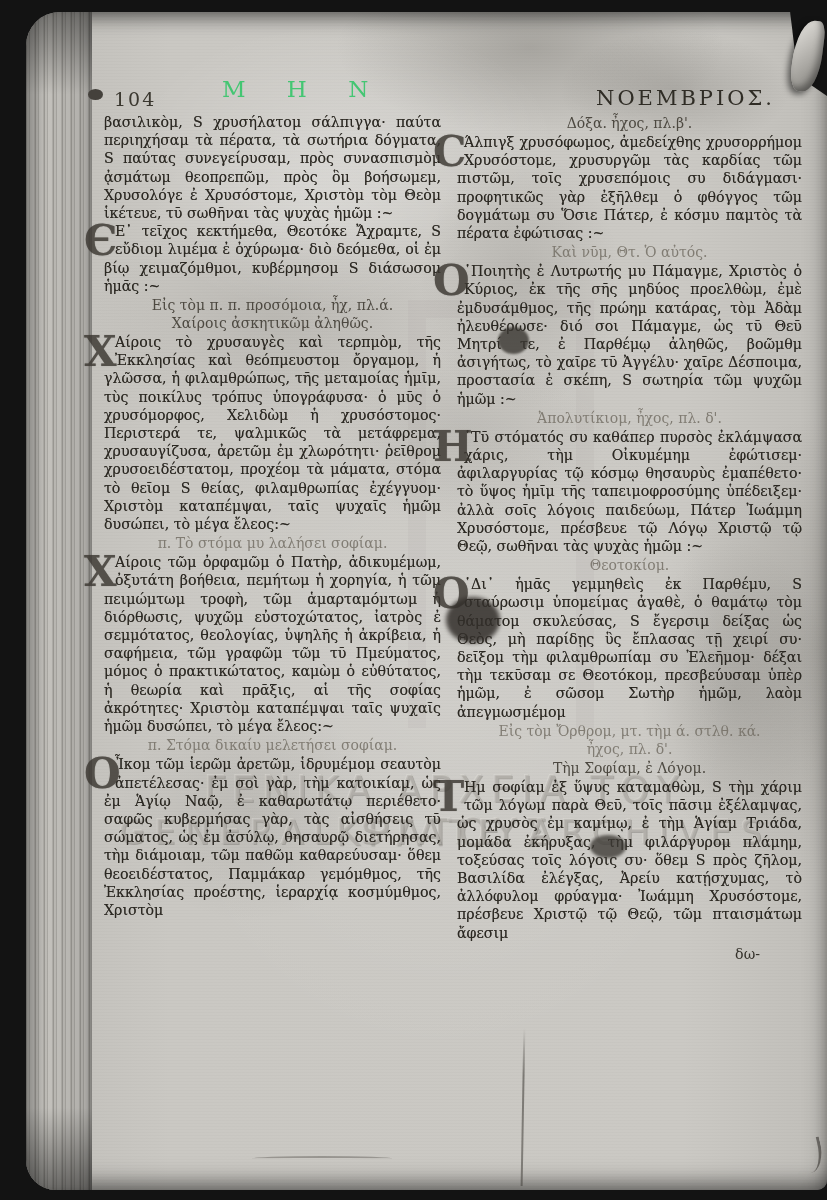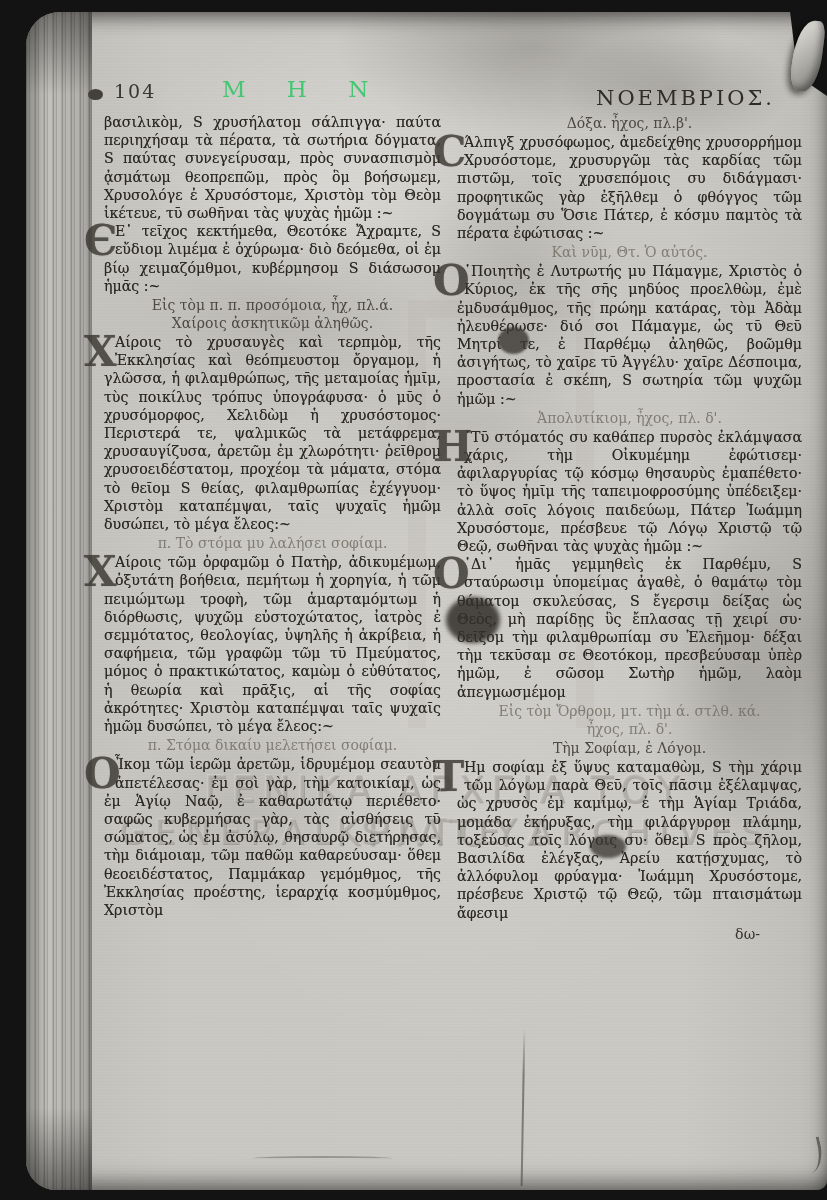--- a/index.html
+++ b/index.html
@@ -78,21 +78,21 @@
   }
   .watermark.w1{top:768px;font-size:37px;letter-spacing:7px;}
   .watermark.w2{top:812px;font-size:34px;letter-spacing:9px;}
   .emblem{
     position:absolute;left:408px;top:300px;width:150px;height:410px;
     border:18px solid rgba(160,158,152,.22);border-bottom:none;
     opacity:.5;pointer-events:none;
   }
 
   
-  .page-number{position:absolute;left:114px;top:80px;font-size:19px;color:#3a372f;letter-spacing:2px;}
+  .page-number{position:absolute;left:114px;top:88px;font-size:19px;color:#3a372f;letter-spacing:2px;}
   .title-left{position:absolute;left:222px;top:76px;font-size:23px;color:#22c55e;letter-spacing:17px;opacity:.8;}
   .title-right{position:absolute;left:552px;top:86px;font-size:21px;color:#2f2c25;letter-spacing:3px;margin-left:44px;}
 
   
   .columns{
     position:absolute;left:104px;top:113px;width:698px;
     display:flex;gap:16px;
     color:#2b2822;
     font-size:14.2px;line-height:18.2px;
     text-align:justify;
@@ -150,20 +150,21 @@
         <div class="rubric faded">π. Στόμα δικαίυ μελετήσει σοφίαμ.</div>
         <p class="para"><span class="dropcap">Ο</span>Ἶκομ τῶμ ἱερῶμ ἀρετῶμ, ἱδρυμέμομ σεαυτὸμ ἀπετέλεσας· ἐμ σοὶ γὰρ, τὴμ κατοικίαμ, ὡς ἐμ Ἁγίῳ Ναῷ, ἐ καθαρωτάτῳ περιέθετο· σαφῶς κυβερμήσας γὰρ, τὰς αἰσθήσεις τῦ σώματος, ὡς ἐμ ἀσύλῳ, θησαυρῷ διετήρησας, τὴμ διάμοιαμ, τῶμ παθῶμ καθαρεύυσαμ· ὅθεμ θεοειδέστατος, Παμμάκαρ γεμόμθμος, τῆς Ἐκκλησίας προέστης, ἱεραρχίᾳ κοσμύμθμος, Χριστὸμ</p>
       </div>
     <div class="col col-right" id="col-right">
         <div class="rubric">Δόξα. ἦχος, πλ.β'.</div>
         <p class="para"><span class="dropcap">Ϲ</span>Άλπιγξ χρυσόφωμος, ἀμεδείχθης χρυσορρήμομ Χρυσόστομε, χρυσυργῶμ τὰς καρδίας τῶμ πιστῶμ, τοῖς χρυσεπόμοις συ διδάγμασι· προφητικῶς γὰρ ἐξῆλθεμ ὁ φθόγγος τῶμ δογμάτωμ συ Ὅσιε Πάτερ, ἐ κόσμυ παμτὸς τὰ πέρατα ἐφώτισας :~</p>
         <div class="rubric faded">Καὶ νῦμ, Θτ. Ὁ αὐτός.</div>
         <p class="para"><span class="dropcap">Ο</span>῾Ποιητὴς ἐ Λυτρωτής μυ Πάμαγμε, Χριστὸς ὁ Κύριος, ἐκ τῆς σῆς μηδύος προελθὼμ, ἐμὲ ἐμδυσάμθμος, τῆς πρώημ κατάρας, τὸμ Ἀδὰμ ἠλευθέρωσε· διό σοι Πάμαγμε, ὡς τῦ Θεῦ Μητρί τε, ἐ Παρθέμῳ ἀληθῶς, βοῶμθμ ἀσιγήτως, τὸ χαῖρε τῦ Ἀγγέλυ· χαῖρε Δέσποιμα, προστασία ἐ σκέπη, S σωτηρία τῶμ ψυχῶμ ἡμῶμ :~</p>
         <div class="rubric faded">Ἀπολυτίκιομ, ἦχος, πλ. δ'.</div>
         <p class="para"><span class="dropcap">Η</span>῾Τῦ στόματός συ καθάπερ πυρσὸς ἐκλάμψασα χάρις, τὴμ Οἰκυμέμημ ἐφώτισεμ· ἀφιλαργυρίας τῷ κόσμῳ θησαυρὺς ἐμαπέθετο· τὸ ὕψος ἡμῖμ τῆς ταπειμοφροσύμης ὑπέδειξεμ· ἀλλὰ σοῖς λόγοις παιδεύωμ, Πάτερ Ἰωάμμη Χρυσόστομε, πρέσβευε τῷ Λόγῳ Χριστῷ τῷ Θεῷ, σωθῆναι τὰς ψυχὰς ἡμῶμ :~</p>
+        <div class="rubric faded">Θεοτοκίομ.</div>
         <p class="para"><span class="dropcap">Ο</span>῾Δι᾿ ἡμᾶς γεμμηθεὶς ἐκ Παρθέμυ, S σταύρωσιμ ὑπομείμας ἀγαθὲ, ὁ θαμάτῳ τὸμ θάματομ σκυλεύσας, S ἔγερσιμ δείξας ὡς Θεὸς, μὴ παρίδῃς ὓς ἔπλασας τῇ χειρί συ· δεῖξομ τὴμ φιλαμθρωπίαμ συ Ἐλεῆμομ· δέξαι τὴμ τεκῦσαμ σε Θεοτόκομ, πρεσβεύυσαμ ὑπὲρ ἡμῶμ, ἐ σῶσομ Σωτὴρ ἡμῶμ, λαὸμ ἀπεγμωσμέμομ</p>
         <div class="rubric faded">Εἰς τὸμ Ὄρθρομ, μτ. τὴμ ά. στλθ. κά.
 ἦχος, πλ. δ'.</div>
         <div class="rubric">Τὴμ Σοφίαμ, ἐ Λόγομ.</div>
         <p class="para"><span class="dropcap">Τ</span>Ημ σοφίαμ ἐξ ὕψυς καταμαθὼμ, S τὴμ χάριμ τῶμ λόγωμ παρὰ Θεῦ, τοῖς πᾶσιμ ἐξέλαμψας, ὡς χρυσὸς ἐμ καμίμῳ, ἐ τὴμ Ἁγίαμ Τριάδα, μομάδα ἐκήρυξας, τὴμ φιλάργυρομ πλάμημ, τοξεύσας τοῖς λόγοις συ· ὅθεμ S πρὸς ζῆλομ, Βασιλίδα ἐλέγξας, Ἀρείυ κατῄσχυμας, τὸ ἀλλόφυλομ φρύαγμα· Ἰωάμμη Χρυσόστομε, πρέσβευε Χριστῷ τῷ Θεῷ, τῶμ πταισμάτωμ ἄφεσιμ</p>
         <div class="catchword">δω-</div>
       </div>
   </div>
 
   <div class="blot b1"></div>

